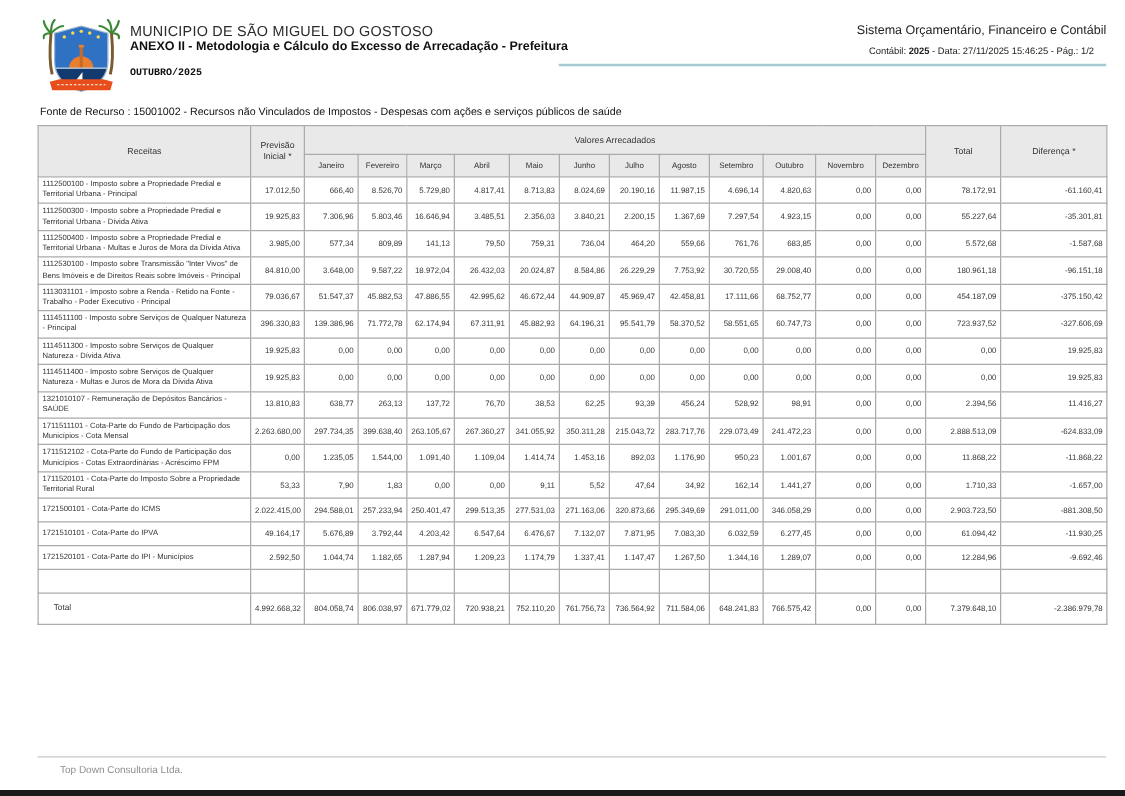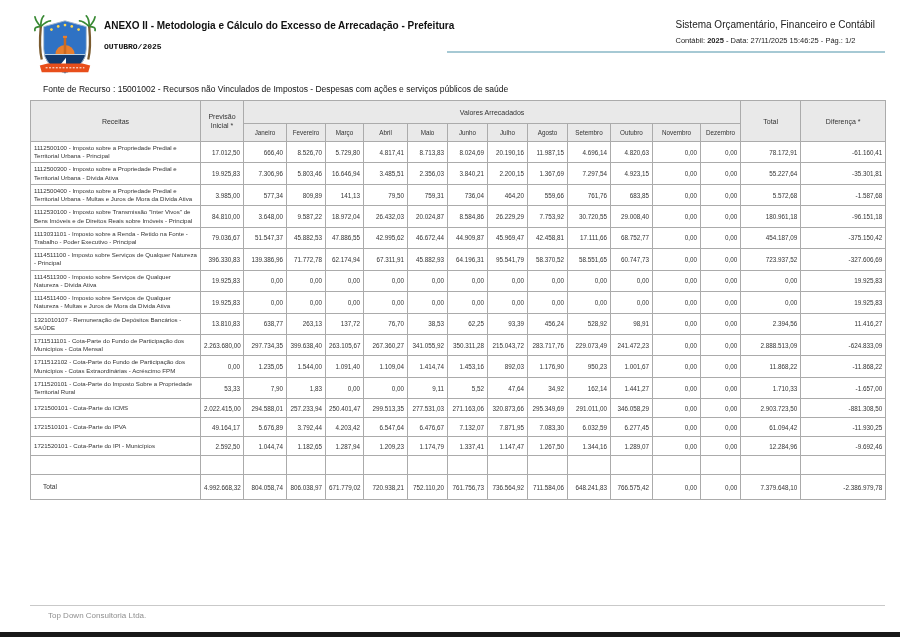--- a/index.html
+++ b/index.html
@@ -6,27 +6,27 @@
   body{
     width:900px;height:637px;background:#ffffff;position:relative;
     font-family:"Liberation Sans", sans-serif;color:#1a1a1a;overflow:hidden;
   }
   
   .logo{position:absolute;left:34px;top:13px;width:62px;height:66px;}
   .title-block{position:absolute;left:104px;top:20px;}
   .muni{font-size:11.5px;color:#2b2b2b;letter-spacing:.2px;}
   .anexo{font-size:10px;font-weight:bold;color:#111;margin-top:0;}
   .periodo{font-size:8px;font-weight:bold;color:#111;margin-top:11px;font-family:Liberation Mono, monospace;}
-  .sys-block{position:absolute;right:25px;top:19px;text-align:left;}
+  .sys-block{position:absolute;right:15px;top:19px;text-align:center;}
   .sys-name{font-size:10px;color:#222;}
   .sys-meta{font-size:7.5px;color:#222;margin-top:6px;}
   .sys-meta b{font-weight:bold;}
   .accent-line{position:absolute;left:447px;right:15px;top:51px;height:2px;background:#a6c9d4;}
   
-  .fonte{position:absolute;left:43px;top:84px;font-size:8.5px;color:#111;}
+  .fonte{position:absolute;left:32px;top:84px;font-size:8.5px;color:#111;}
   
   table.report{
     position:absolute;left:30px;top:100px;width:855px;
     border-collapse:collapse;table-layout:fixed;
   }
   table.report th, table.report td{border:1px solid #ababab;overflow:hidden;}
   thead th{
     background:#e9e9e9;font-weight:normal;color:#333;
     font-size:7px;text-align:center;vertical-align:middle;padding:2px 1px;
   }
@@ -88,20 +88,21 @@
       <path d="M33,45 L33,54 L26,54 Z" fill="#ffffff"></path>
       <path d="M24,55 h16 l-2.5,3 h-11 Z" fill="#f2f2f2"></path>
     </g>
     <path d="M32,7 L54,13 L54,36 Q54,54 32,61 Q10,54 10,36 L10,13 Z" fill="none" stroke="#9fb6cc" stroke-width="1"></path>
 
     <path d="M6,53 L14,51 L50,51 L58,53 L56,60 L8,60 Z" fill="#e84e1b"></path>
     <path d="M12,55.5 h40" stroke="#ffffff" stroke-width="1" stroke-dasharray="2 1.5"></path>
   </svg>
 
   <div class="title-block">
+    <div class="muni">MUNICIPIO DE SÃO MIGUEL DO GOSTOSO</div>
     <div class="anexo">ANEXO II - Metodologia e Cálculo do Excesso de Arrecadação - Prefeitura</div>
     <div class="periodo">OUTUBRO/2025</div>
   </div>
 
   <div class="sys-block">
     <div class="sys-name">Sistema Orçamentário, Financeiro e Contábil</div>
     <div class="sys-meta"><span>Contábil: </span><b>2025</b><span> - Data: 27/11/2025 15:46:25 -   Pág.: 1/2</span></div>
   </div>
 
   <div class="accent-line"></div>

